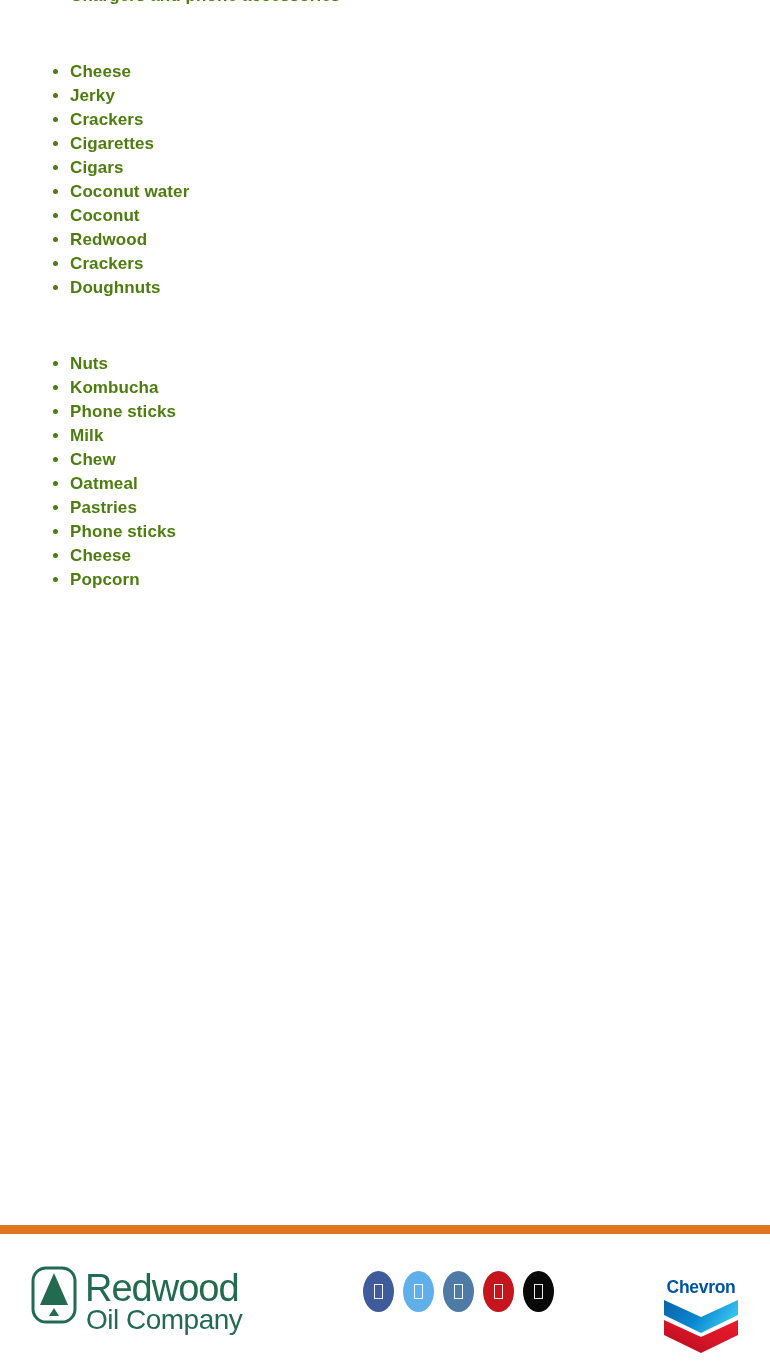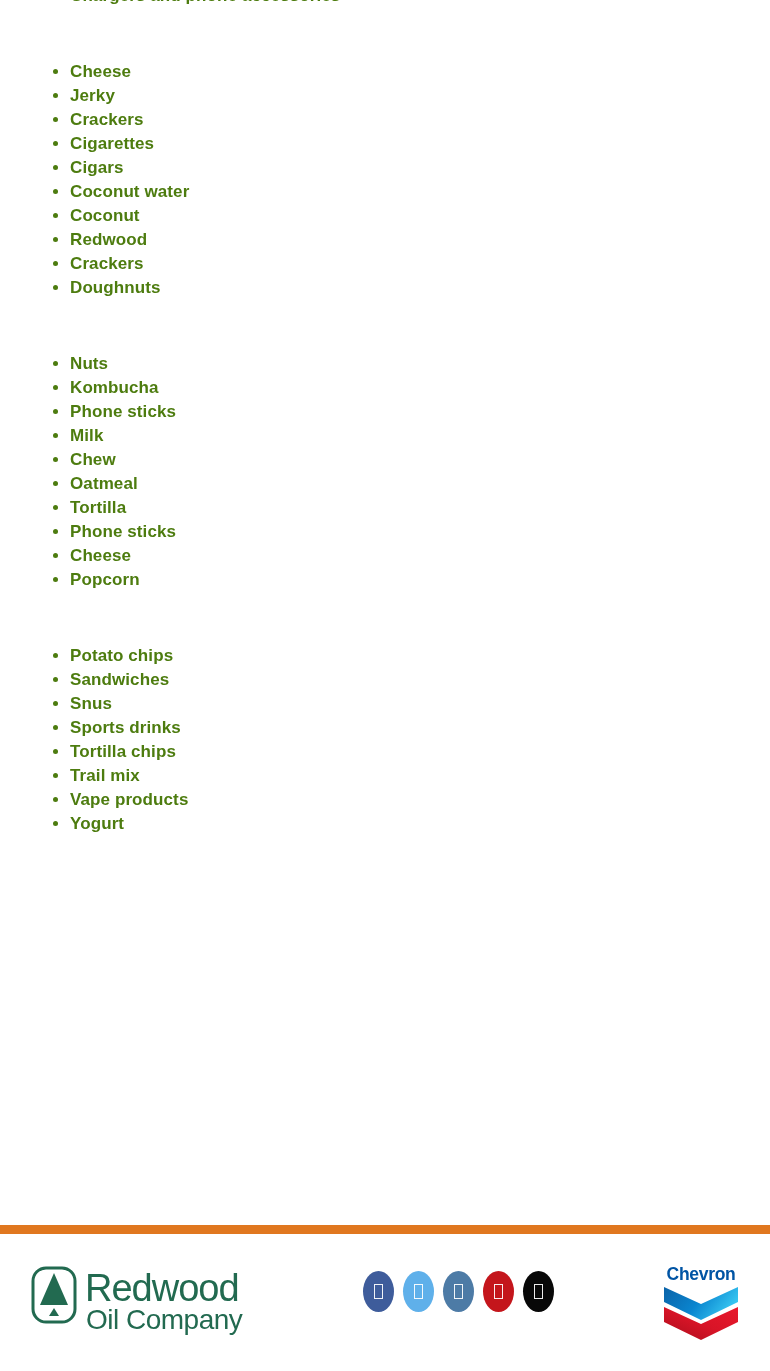--- a/index.html
+++ b/index.html
@@ -57,21 +57,21 @@
     align-items: center;
     justify-content: center;
     cursor: pointer;
   }
   .tofu {
     width: 7px;
     height: 13px;
     border: 1px solid rgba(255,255,255,0.92);
     display: block;
   }
-  .chevron-logo { position: relative; top: 4px; }
+  .chevron-logo { position: relative; top: 17px; }
 </style>
 </head>
 <body>
 
 <div class="main">
   <ul class="product-list partial">
       <li>Chargers and phone accessories</li>
     </ul>
 
   <ul class="product-list">
@@ -88,36 +88,26 @@
     </ul>
 
 
   <ul class="product-list">
       <li>Nuts</li>
       <li>Kombucha</li>
       <li>Phone sticks</li>
       <li>Milk</li>
       <li>Chew</li>
       <li>Oatmeal</li>
-      <li>Tortilla</li>
+      <li>Pastries</li>
       <li>Phone sticks</li>
       <li>Cheese</li>
       <li>Popcorn</li>
     </ul>
 
-  <ul class="product-list">
-      <li>Potato chips</li>
-      <li>Sandwiches</li>
-      <li>Snus</li>
-      <li>Sports drinks</li>
-      <li>Tortilla chips</li>
-      <li>Trail mix</li>
-      <li>Vape products</li>
-      <li>Yogurt</li>
-    </ul>
 </div>
 
 <div class="divider" style="background-color: rgb(224, 119, 31);"></div>
 
 <div class="footer">
 
   <div class="redwood-logo">
     <svg width="225" height="74" viewBox="0 0 225 74">
       <g>
         <rect x="3" y="4" width="42" height="54" rx="13" fill="none" stroke="#226a50" stroke-width="3"></rect>

